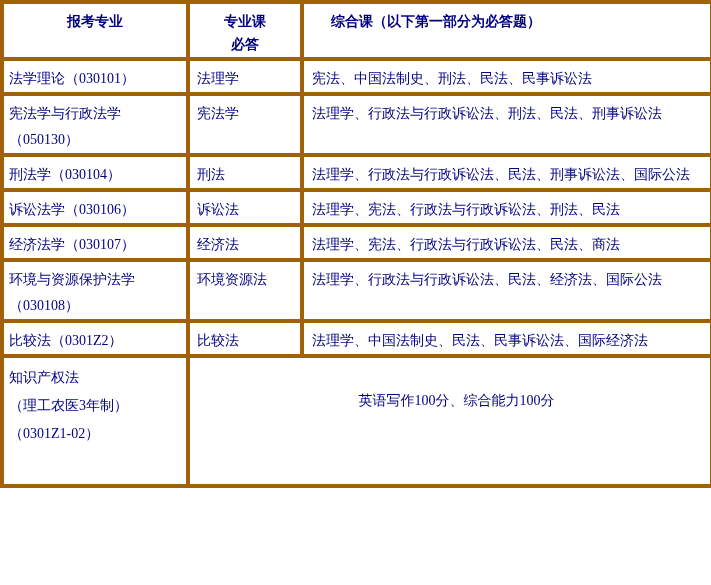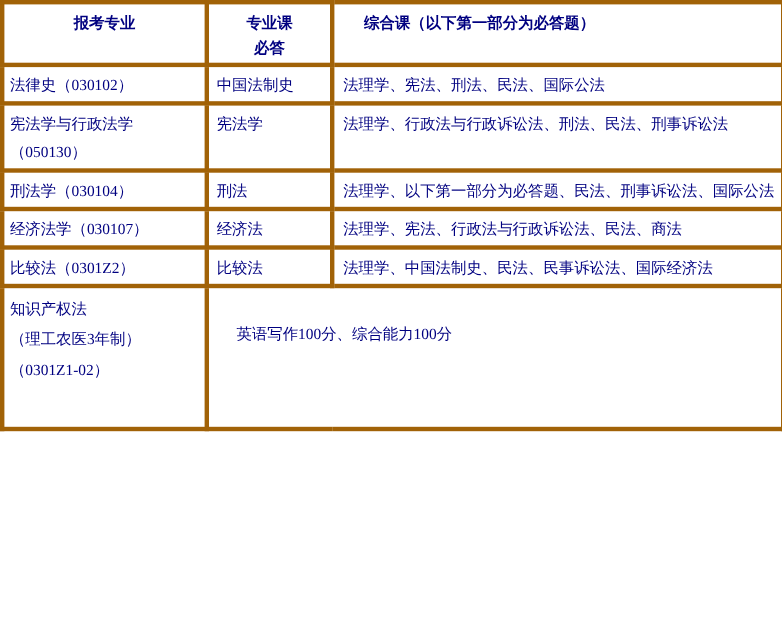--- a/index.html
+++ b/index.html
@@ -38,21 +38,21 @@
   th.h-major   { text-align: center; }
   th.h-course  { text-align: center; margin-top: 12px; }
   th.h-comp    { text-align: left; padding-left: 27px; }
 
   td.major-cell  { padding: 5px 4px 0 5px;  line-height: 26px; }
   td.course-cell { padding: 5px 4px 0 7px;  line-height: 26px; }
   td.comp-cell   { padding: 7px 4px 0 8px;  line-height: 21px; }
 
   td.major-cell-tall { padding: 6px 4px 0 5px; line-height: 28px; }
   td.merged-cell { padding: 16px 12px 0 25px; }
-  td.merged-cell .para-1 { margin: 0; line-height: 21px; }
+  td.merged-cell .para-1 { margin: 0; line-height: 21px; text-align: center; }
 </style>
 </head>
 <body>
 
 <div class="doc">
   <table class="exam-table">
     <colgroup>
       <col style="width:186px">
       <col style="width:114px">
       <col style="width:410px">
@@ -60,39 +60,50 @@
     <thead>
       <tr style="height:51px">
         <th class="h-major">报考专业</th>
         <th class="h-course">专业课
 必答</th>
         <th class="h-comp">综合课（以下第一部分为必答题）</th>
       </tr>
     </thead>
     <tbody>
       <tr style="height:27px">
-        <td class="major-cell">法律史（030102）</td>
-        <td class="course-cell">中国法制史</td>
-        <td class="comp-cell">法理学、宪法、刑法、民法、国际公法</td>
+        <td class="major-cell">法学理论（030101）</td>
+        <td class="course-cell">法理学</td>
+        <td class="comp-cell">宪法、中国法制史、刑法、民法、民事诉讼法</td>
       </tr>
       <tr style="height:53px">
         <td class="major-cell">宪法学与行政法学
 （050130）</td>
         <td class="course-cell">宪法学</td>
         <td class="comp-cell">法理学、行政法与行政诉讼法、刑法、民法、刑事诉讼法</td>
       </tr>
       <tr style="height:27px">
         <td class="major-cell">刑法学（030104）</td>
         <td class="course-cell">刑法</td>
-        <td class="comp-cell">法理学、以下第一部分为必答题、民法、刑事诉讼法、国际公法</td>
+        <td class="comp-cell">法理学、行政法与行政诉讼法、民法、刑事诉讼法、国际公法</td>
+      </tr>
+      <tr style="height:26px">
+        <td class="major-cell">诉讼法学（030106）</td>
+        <td class="course-cell">诉讼法</td>
+        <td class="comp-cell">法理学、宪法、行政法与行政诉讼法、刑法、民法</td>
       </tr>
       <tr style="height:27px">
         <td class="major-cell">经济法学（030107）</td>
         <td class="course-cell">经济法</td>
         <td class="comp-cell">法理学、宪法、行政法与行政诉讼法、民法、商法</td>
+      </tr>
+      <tr style="height:47px">
+        <td class="major-cell">环境与资源保护法学
+（030108）</td>
+        <td class="course-cell">环境资源法</td>
+        <td class="comp-cell">法理学、行政法与行政诉讼法、民法、经济法、国际公法</td>
       </tr>
       <tr style="height:27px">
         <td class="major-cell">比较法（0301Z2）</td>
         <td class="course-cell">比较法</td>
         <td class="comp-cell">法理学、中国法制史、民法、民事诉讼法、国际经济法</td>
       </tr>
       <tr style="height:130px">
         <td class="major-cell-tall">知识产权法
 （理工农医3年制）
 （0301Z1-02）</td>

